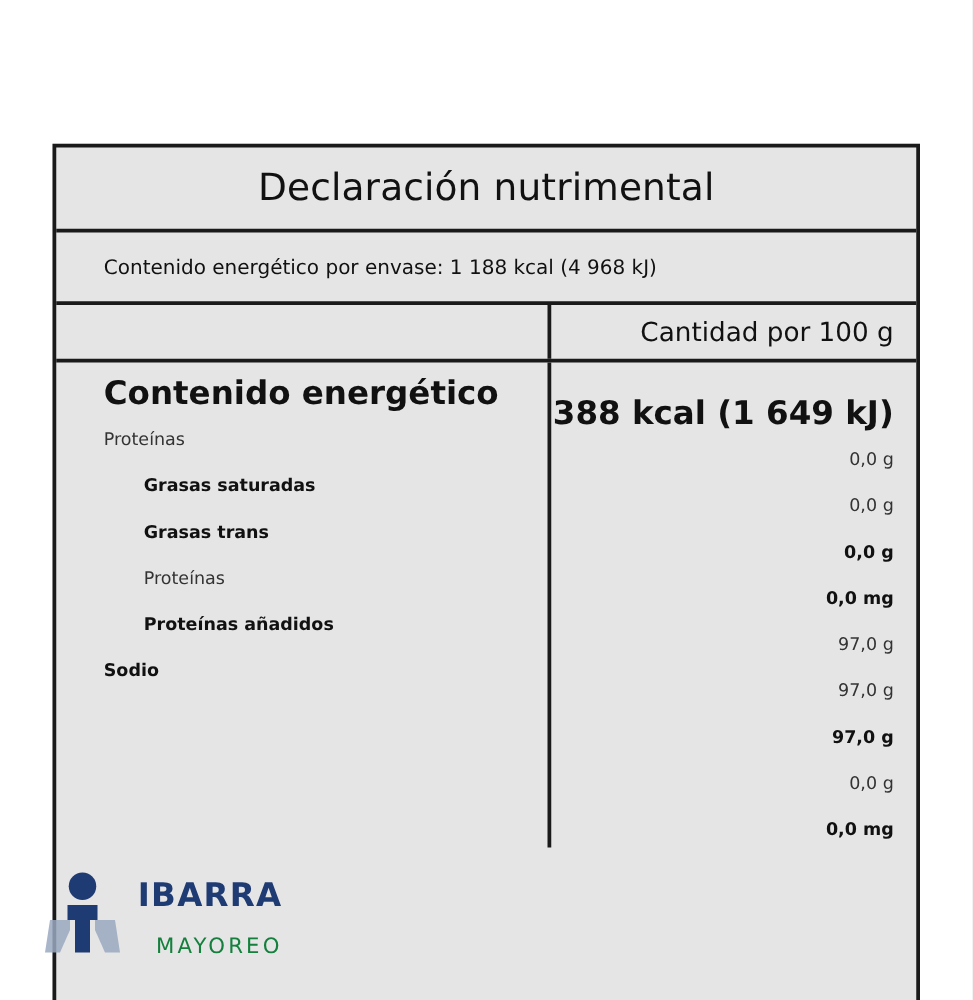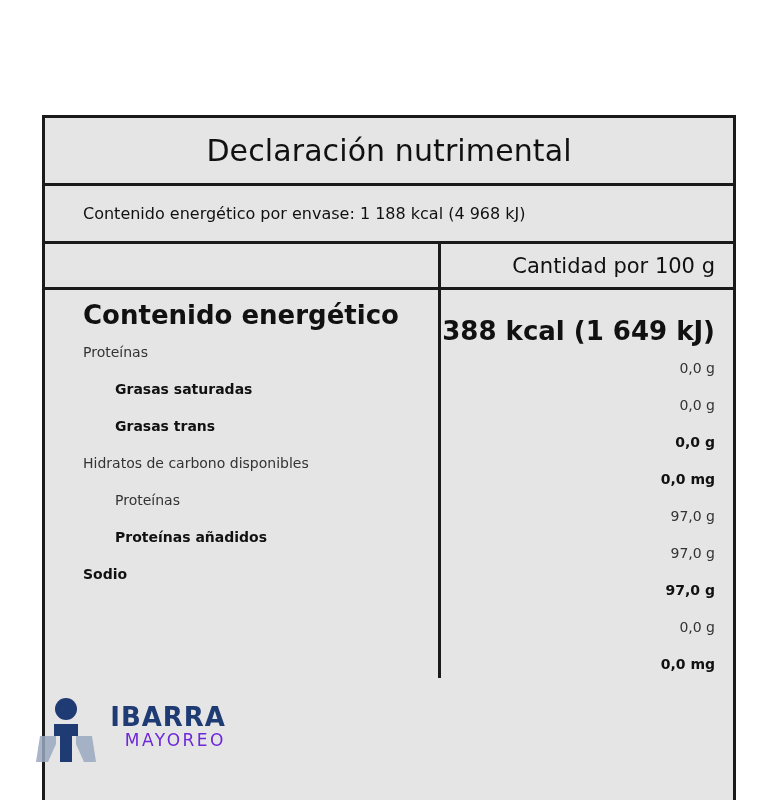--- a/index.html
+++ b/index.html
@@ -149,22 +149,23 @@
   .logo-brand {
     font-size: 26px;
     font-weight: bold;
     letter-spacing: 1px;
     color: #1f3b73;
     line-height: 1.05;
   }
   .logo-sub {
     font-size: 17px;
     letter-spacing: 2.5px;
-    color: #6d28d9;
+    color: #15803d;
     line-height: 1.1;
+    margin-top: 17px;
   }
 </style>
 </head>
 <body>
 
 <div class="panel">
 
   <div class="title-row">
     <div class="title">Declaración nutrimental</div>
   </div>
@@ -179,21 +180,20 @@
       <div class="amount-text">Cantidad por 100 g</div>
     </div>
   </div>
 
   <div class="table-body">
     <div class="col-left">
       <div class="row-label lvl-0 emph big">Contenido energético</div>
       <div class="row-label lvl-0">Proteínas</div>
       <div class="row-label lvl-1 emph">Grasas saturadas</div>
       <div class="row-label lvl-1 emph">Grasas trans</div>
-      <div class="row-label lvl-0">Hidratos de carbono disponibles</div>
       <div class="row-label lvl-1">Proteínas</div>
       <div class="row-label lvl-1 emph">Proteínas añadidos</div>
       <div class="row-label lvl-0 emph">Sodio</div>
     </div>
     <div class="col-right">
       <div class="row-value emph big">388 kcal (1 649 kJ)</div>
       <div class="row-value">0,0 g</div>
       <div class="row-value">0,0 g</div>
       <div class="row-value emph">0,0 g</div>
       <div class="row-value emph">0,0 mg</div>

